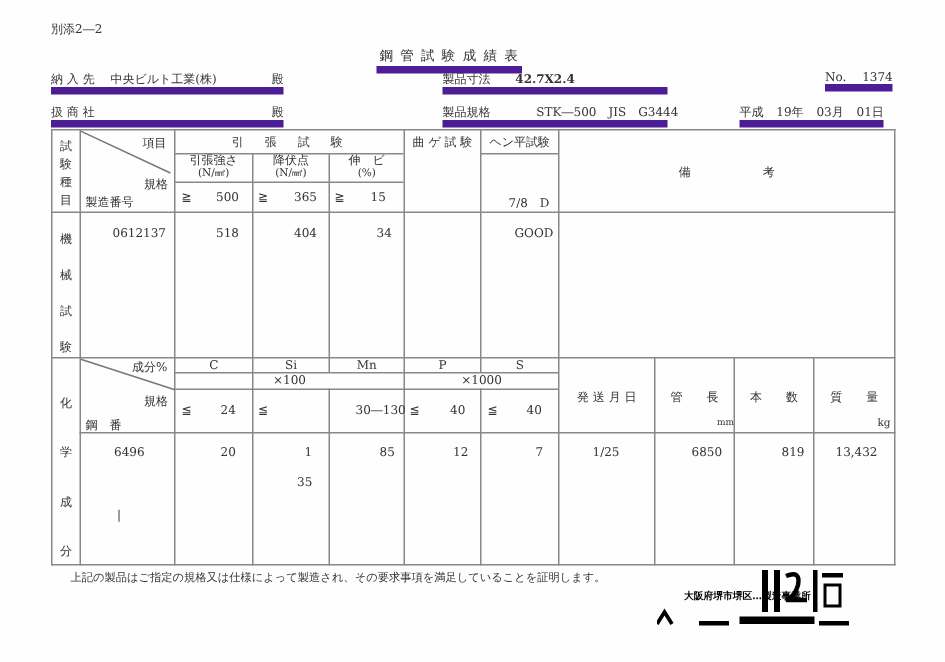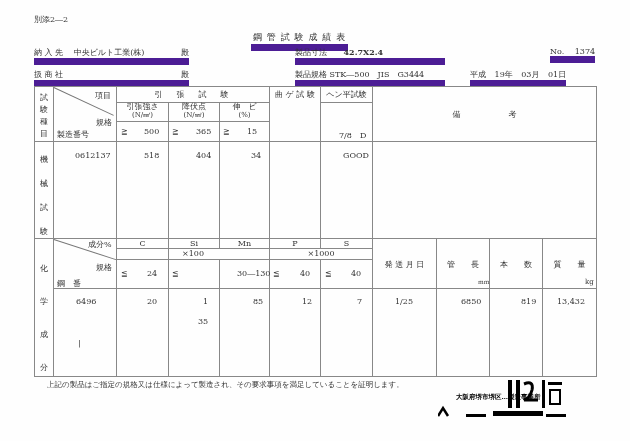--- a/index.html
+++ b/index.html
@@ -1,19 +1,19 @@
 <!DOCTYPE html>
 <html><head>
 <meta charset="utf-8">
 <style>
   html,body{margin:0;padding:0;background:#fefefe;}
   body{width:630px;height:441px;position:relative;overflow:hidden;
        font-family:"DejaVu Serif","Liberation Serif",serif;color:#333;font-size:8px;}
   .abs{position:absolute;white-space:nowrap;}
-  .ul{border-bottom:7px solid #4c1d95;}
+  .ul{border-bottom:5px solid #4c1d95;}
   .line{position:absolute;background:#888;}
   .h{height:1px;}
   .v{width:1px;}
   .c{position:absolute;text-align:center;white-space:nowrap;}
   .sm{font-size:7px;}
   .diag{position:absolute;height:1px;background:#777;transform-origin:0 0;}
   .stamp{position:absolute;}
 </style>
 </head>
 <body>
@@ -30,28 +30,28 @@
   <span>扱 商 社</span>
   <span style="position:absolute;right:0;">殿</span>
 </div>
 
 <div class="abs ul" style="left:295px;top:47px;width:150px;">
   <span>製品寸法</span>
   <span style="margin-left:14px;font-weight:bold;">42.7X2.4</span>
 </div>
 <div class="abs ul" style="left:295px;top:69px;width:150px;">
   <span>製品規格</span>
-  <span style="margin-left:0;">STK―500　JIS　G3444</span>
+  <span style="margin-left:28px;">STK―500　JIS　G3444</span>
 </div>
 
 <div class="abs ul" style="left:550px;top:47px;">
   <span>No.</span>
   <span style="margin-left:8px;">1374</span>
 </div>
-<div class="abs ul" style="left:470px;top:69px;">
+<div class="abs ul" style="left:493px;top:69px;">
   <span>平成</span>
   <span style="margin-left:6px;">19年</span>
   <span style="margin-left:6px;">03月</span>
   <span style="margin-left:6px;">01日</span>
 </div>
 
 <div>
 
   <div class="line h" style="left:34px;top:86px;width:563px;"></div>
   <div class="line h" style="left:34px;top:376px;width:563px;"></div>

